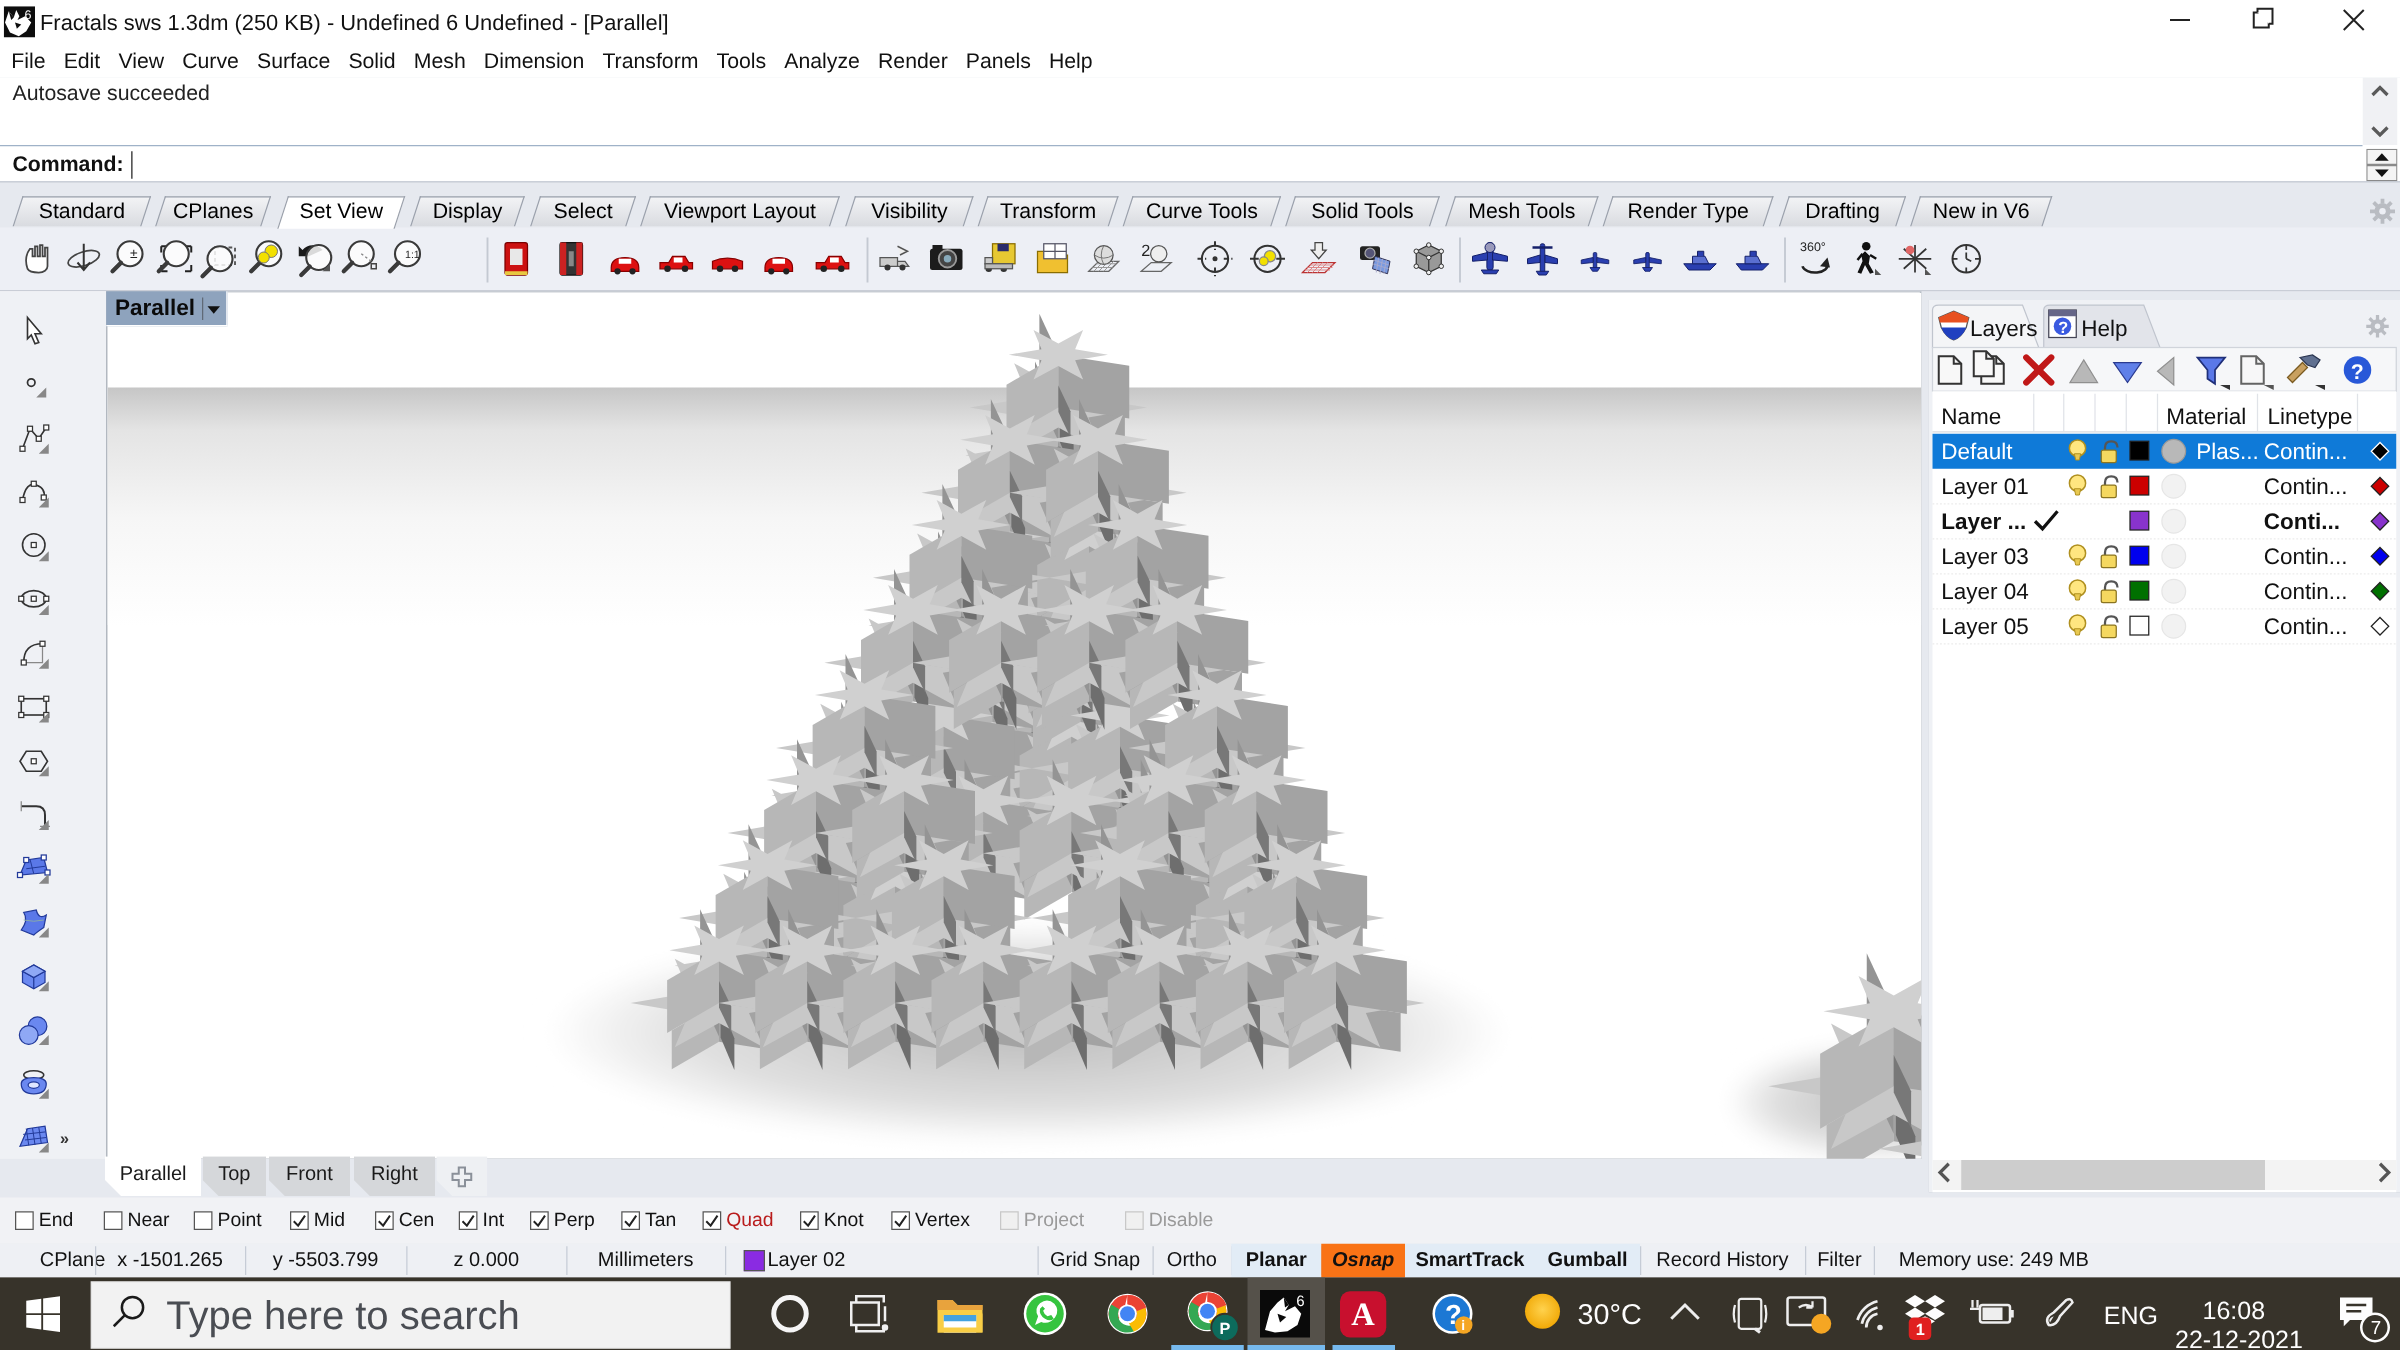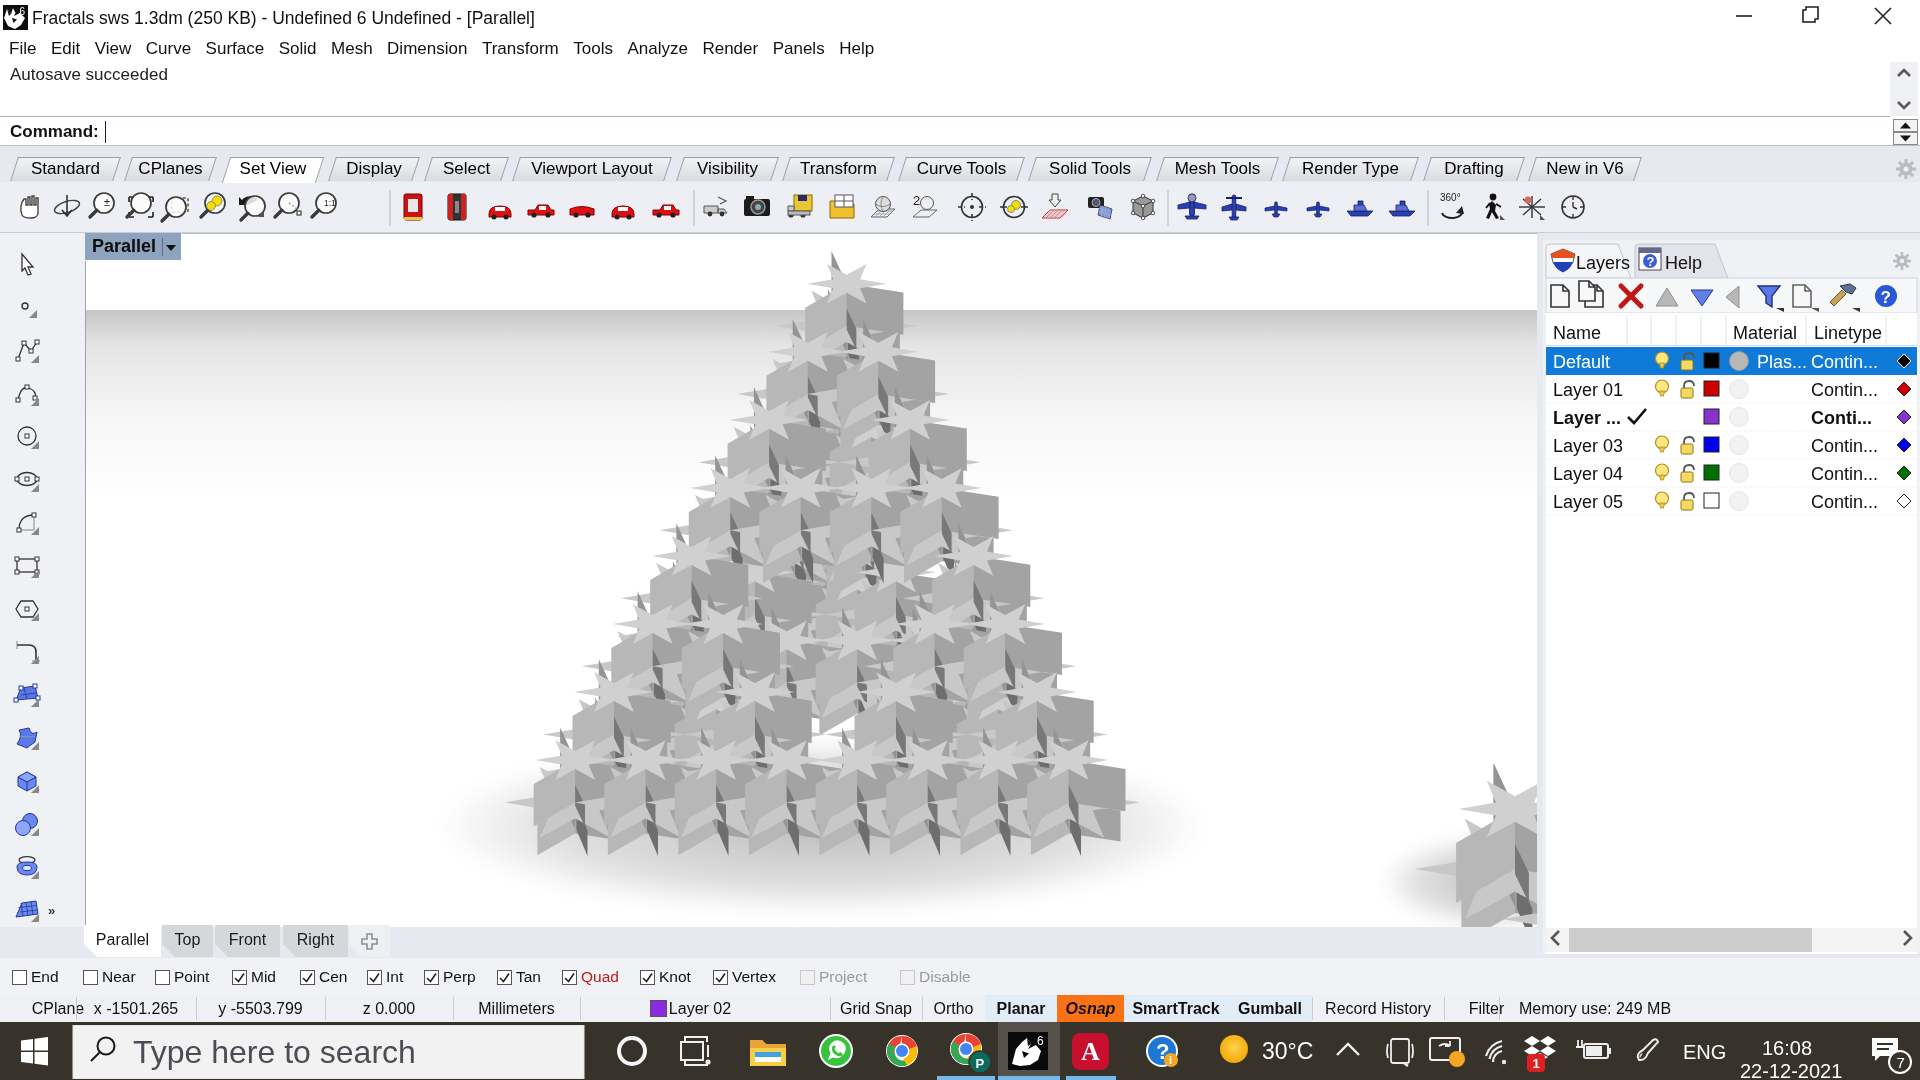--- a/index.html
+++ b/index.html
@@ -1378,40 +1378,40 @@
 <div class="cell" style="left:0px;width:76px;font-weight:normal;padding-left:40px;">CPlane</div>
     <div class="sep" style="left:76px"></div>
 <div class="cell" style="left:76px;width:120px;font-weight:normal;">x -1501.265</div>
     <div class="sep" style="left:196px"></div>
 <div class="cell" style="left:196px;width:129px;font-weight:normal;">y -5503.799</div>
     <div class="sep" style="left:325px"></div>
 <div class="cell" style="left:325px;width:128px;font-weight:normal;">z 0.000</div>
     <div class="sep" style="left:453px"></div>
 <div class="cell" style="left:453px;width:127px;font-weight:normal;">Millimeters</div>
     <div class="sep" style="left:580px"></div>
-<div class="cell" style="left:564px;width:250px;justify-content:center;padding-left:3px">
+<div class="cell" style="left:592px;width:250px;justify-content:flex-start;padding-left:3px">
       <span style="display:inline-block;width:17px;height:17px;background:#8a2be2;border:1px solid #555;vertical-align:-4px"></span>
       <span style="margin-left:2px">Layer 02</span>
     </div>
     <div class="sep" style="left:830px"></div>
 <div class="cell" style="left:830px;width:92px;font-weight:normal;">Grid Snap</div>
     <div class="sep" style="left:922px"></div>
 <div class="cell" style="left:922px;width:63px;font-weight:normal;">Ortho</div>
     <div class="sep" style="left:985px"></div>
 <div class="cell" style="left:985px;width:72px;font-weight:bold;background:#e2ecf6;">Planar</div>
     <div class="sep" style="left:1057px"></div>
 <div class="cell" style="left:1057px;width:67px;font-weight:bold;background:#f97316;font-style:italic;">Osnap</div>
     <div class="sep" style="left:1124px"></div>
 <div class="cell" style="left:1124px;width:104px;font-weight:bold;background:#e2ecf6;">SmartTrack</div>
     <div class="sep" style="left:1228px"></div>
 <div class="cell" style="left:1228px;width:84px;font-weight:bold;background:#e2ecf6;">Gumball</div>
     <div class="sep" style="left:1312px"></div>
 <div class="cell" style="left:1312px;width:132px;font-weight:normal;">Record History</div>
     <div class="sep" style="left:1444px"></div>
-<div class="cell" style="left:1444px;width:55px;font-weight:normal;margin-left:15px;">Filter</div>
+<div class="cell" style="left:1444px;width:55px;font-weight:normal;">Filter</div>
     <div class="sep" style="left:1499px"></div>
 <div class="cell" style="left:1499px;width:421px;justify-content:flex-start;padding-left:20px">Memory use: 249 MB</div>
 </div>
 <div class="abs" id="taskbar">
 <svg class="abs" style="left:0;top:0" width="1920" height="58" viewBox="0 0 1920 58">
       <rect width="1920" height="58" fill="#37332a"></rect>
       <g transform="translate(21,16)" fill="#fff">
         <path d="M0 2.5 L12 1 L12 12.5 L0 12.5 Z"></path>
         <path d="M13.5 0.8 L27 -1 L27 12.5 L13.5 12.5 Z"></path>
         <path d="M0 14 L12 14 L12 25.5 L0 24 Z"></path>

